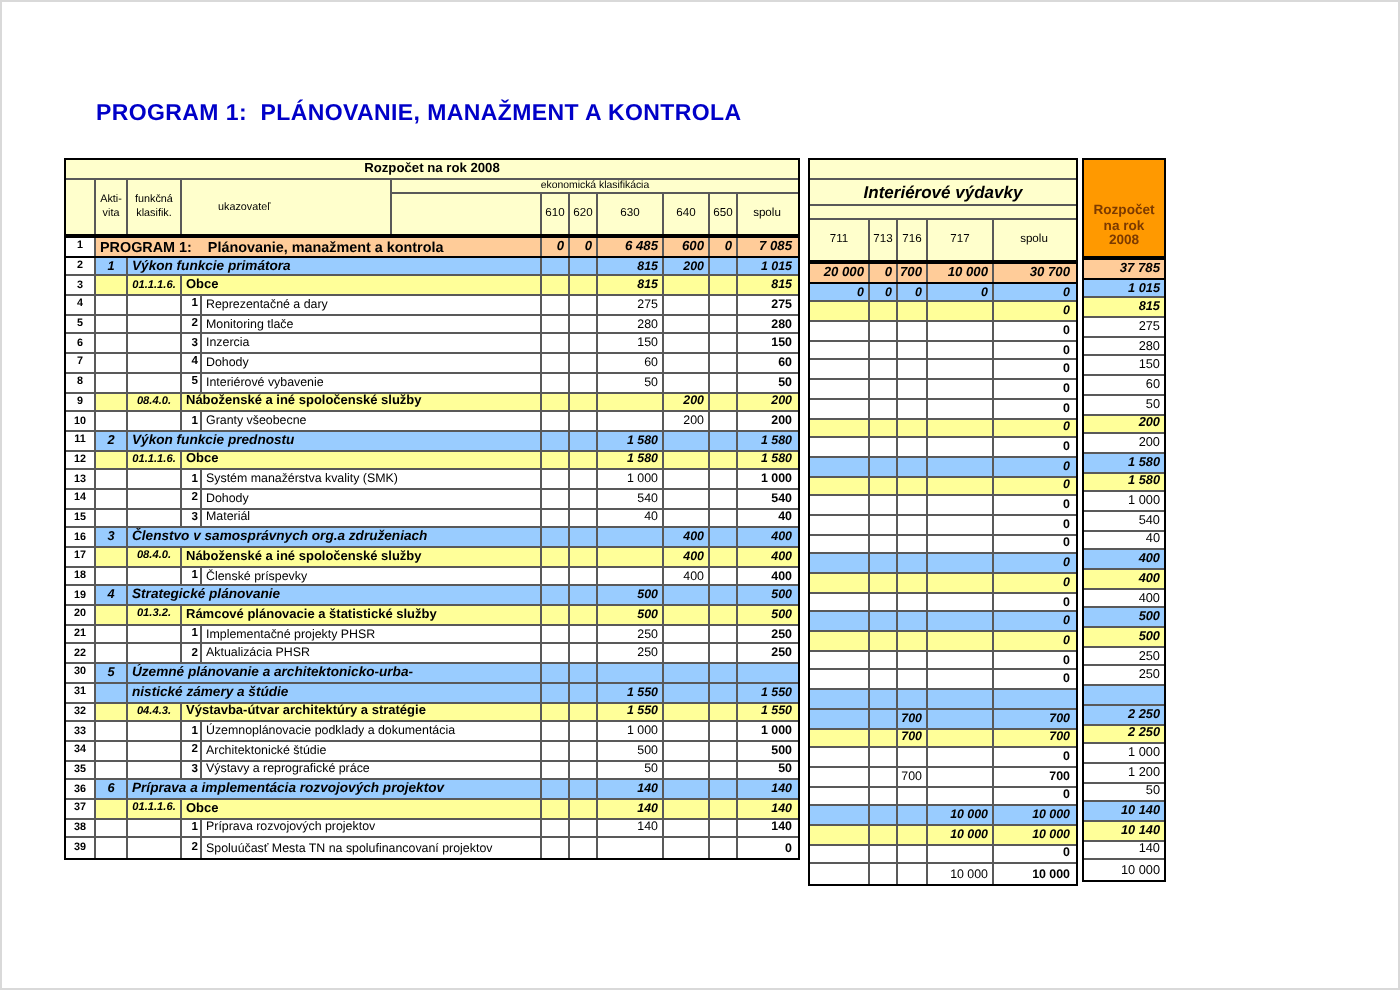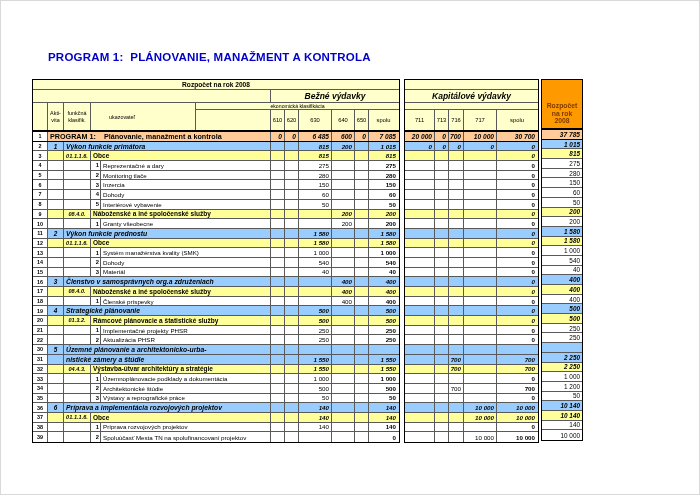--- a/index.html
+++ b/index.html
@@ -60,24 +60,20 @@
 </style>
 </head>
 <body>
 
 <div class="page">
   <div class="title">PROGRAM 1:  PLÁNOVANIE, MANAŽMENT A KONTROLA</div>
 
   <div class="block left">
     <div class="hdr">
       <div class="lh1">Rozpočet na rok 2008</div>
-      <div class="lh2">
-        <div class="lh2a"></div>
-        <div class="lh2b">Bežné výdavky</div>
-      </div>
       <div class="lh3">
         <div class="hc w15"></div>
         <div class="hc w16 two">
           <span>Akti-</span>
           <span>vita</span>
         </div>
         <div class="hc w27 two">
           <span>funkčná</span>
           <span>klasifik.</span>
         </div>
@@ -488,21 +484,21 @@
           <div class="c v" style="width: 23px;"></div>
           <div class="c v" style="width: 14px;"></div>
           <div class="c v spolu-col" style="width: 29px;">0</div>
         </div>
       </div>
   </div>
 
   <div class="block kap">
     <div class="hdr">
       <div class="kh1"></div>
-      <div class="kh2">Kapitálové výdavky</div>
+      <div class="kh2">Interiérové výdavky</div>
       <div class="kh3"></div>
       <div class="kh4">
         <div class="hc" style="width:30px">711</div>
         <div class="hc" style="width:14px">713</div>
         <div class="hc" style="width:15px">716</div>
         <div class="hc" style="width:33px">717</div>
         <div class="hc" style="width:40px">spolu</div>
       </div>
     </div>
     <div class="rows">

